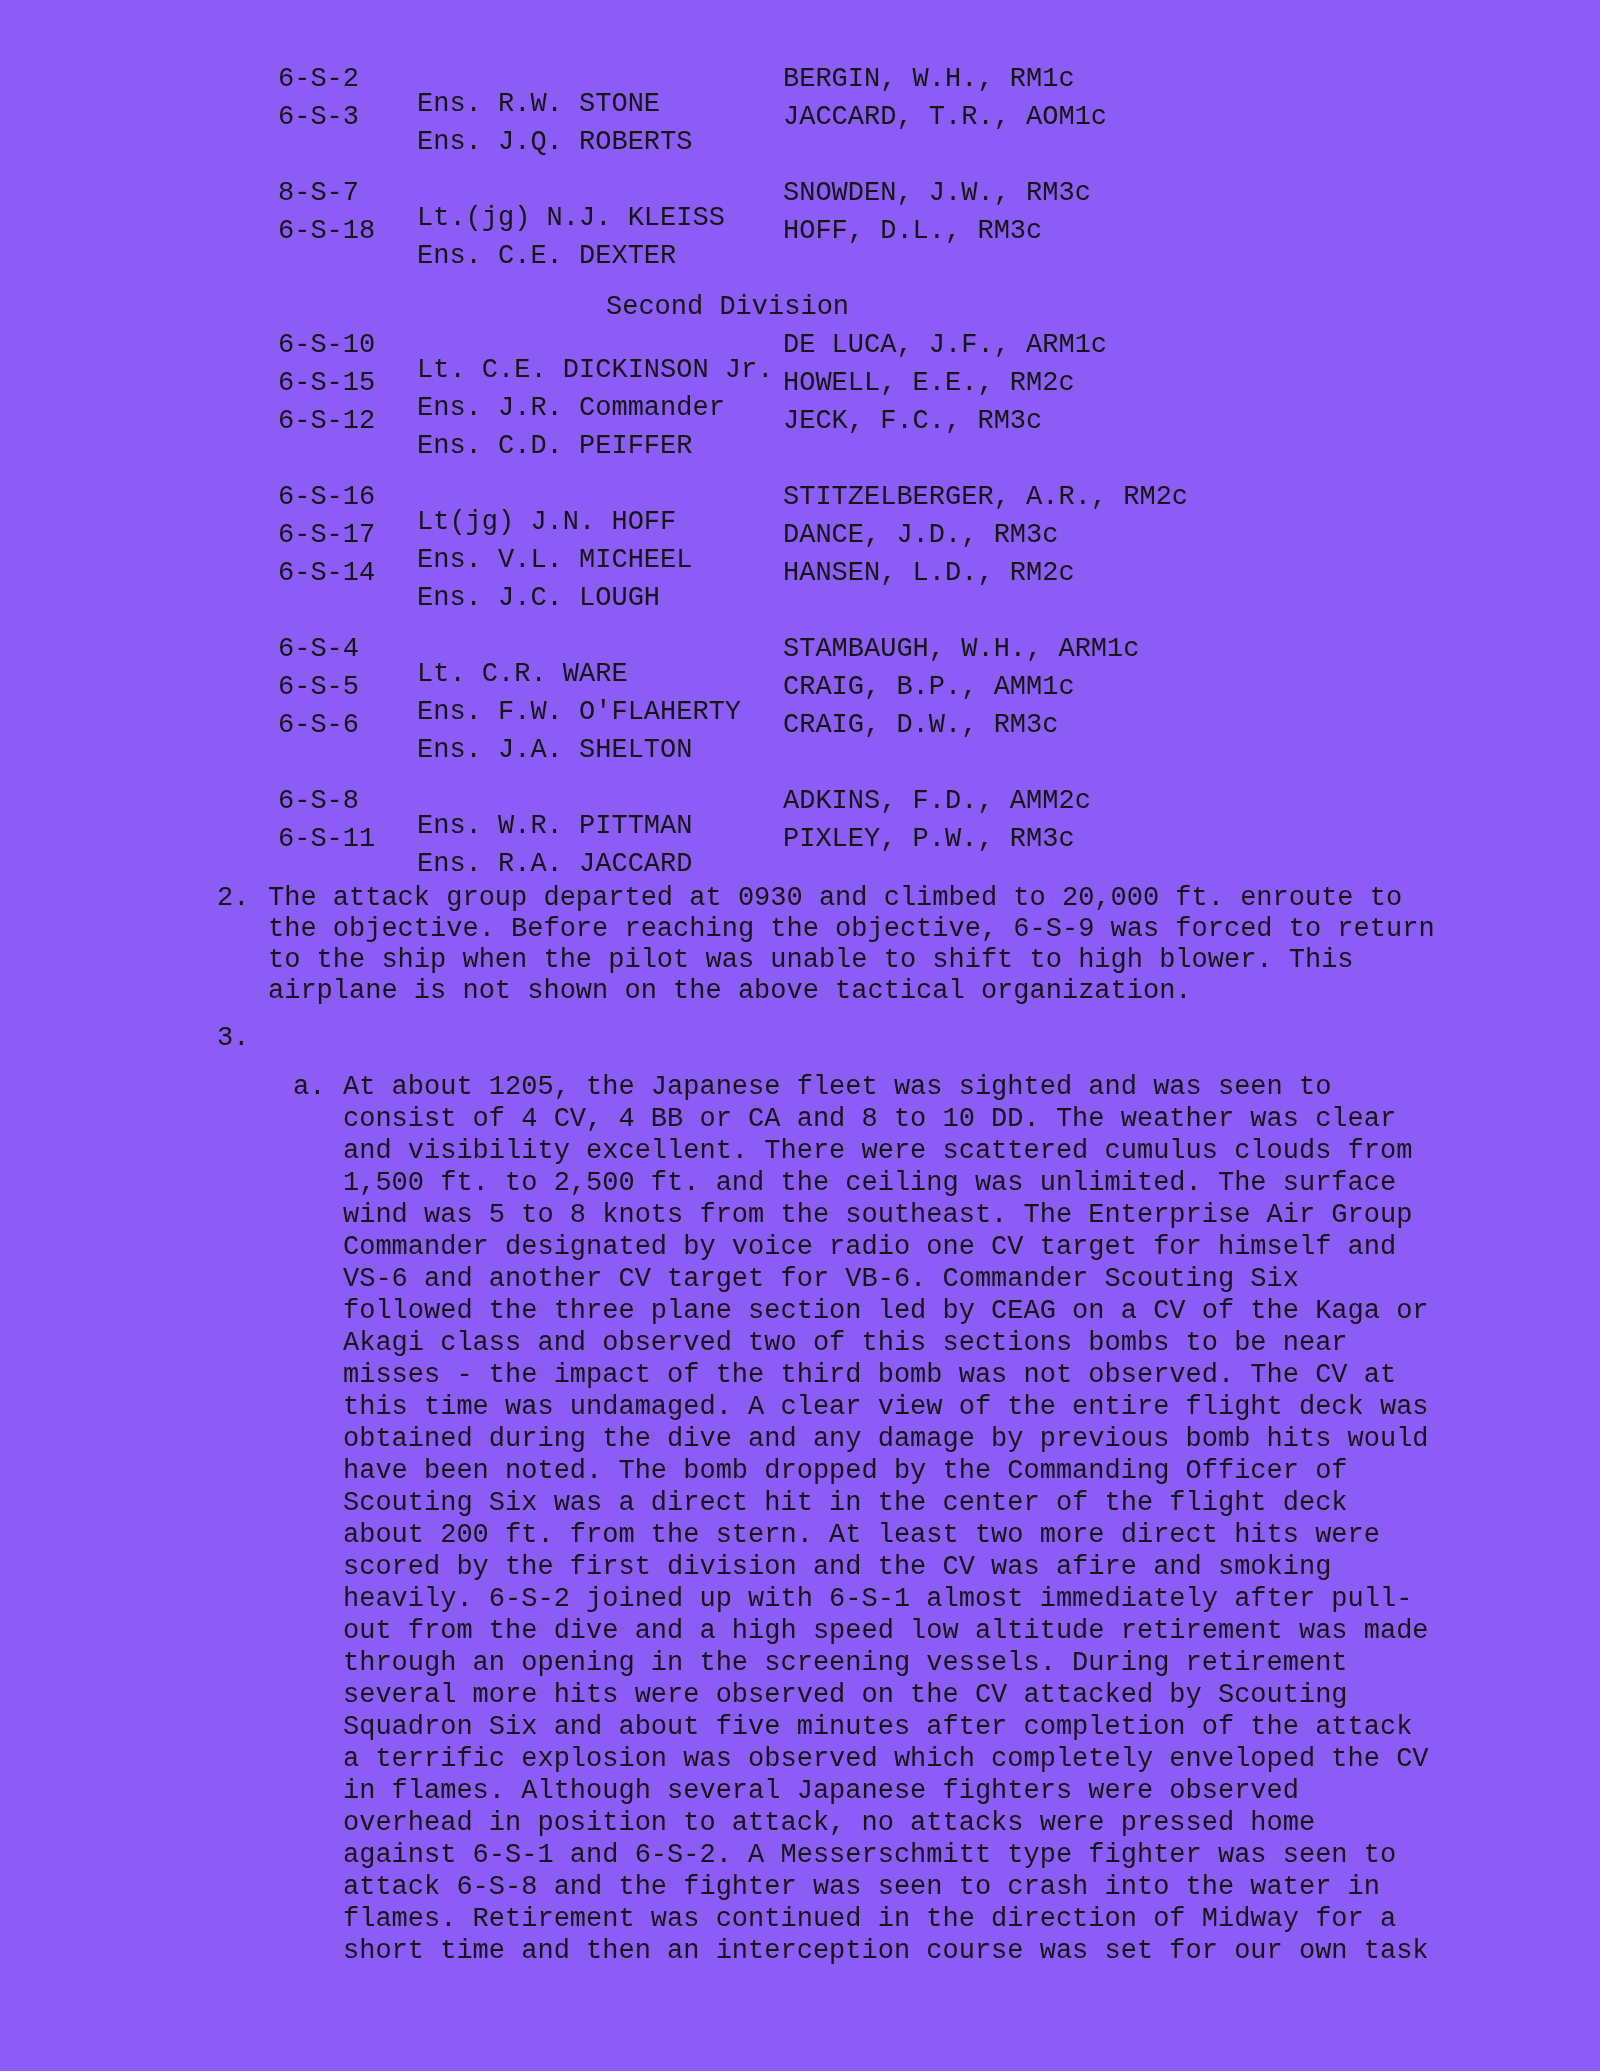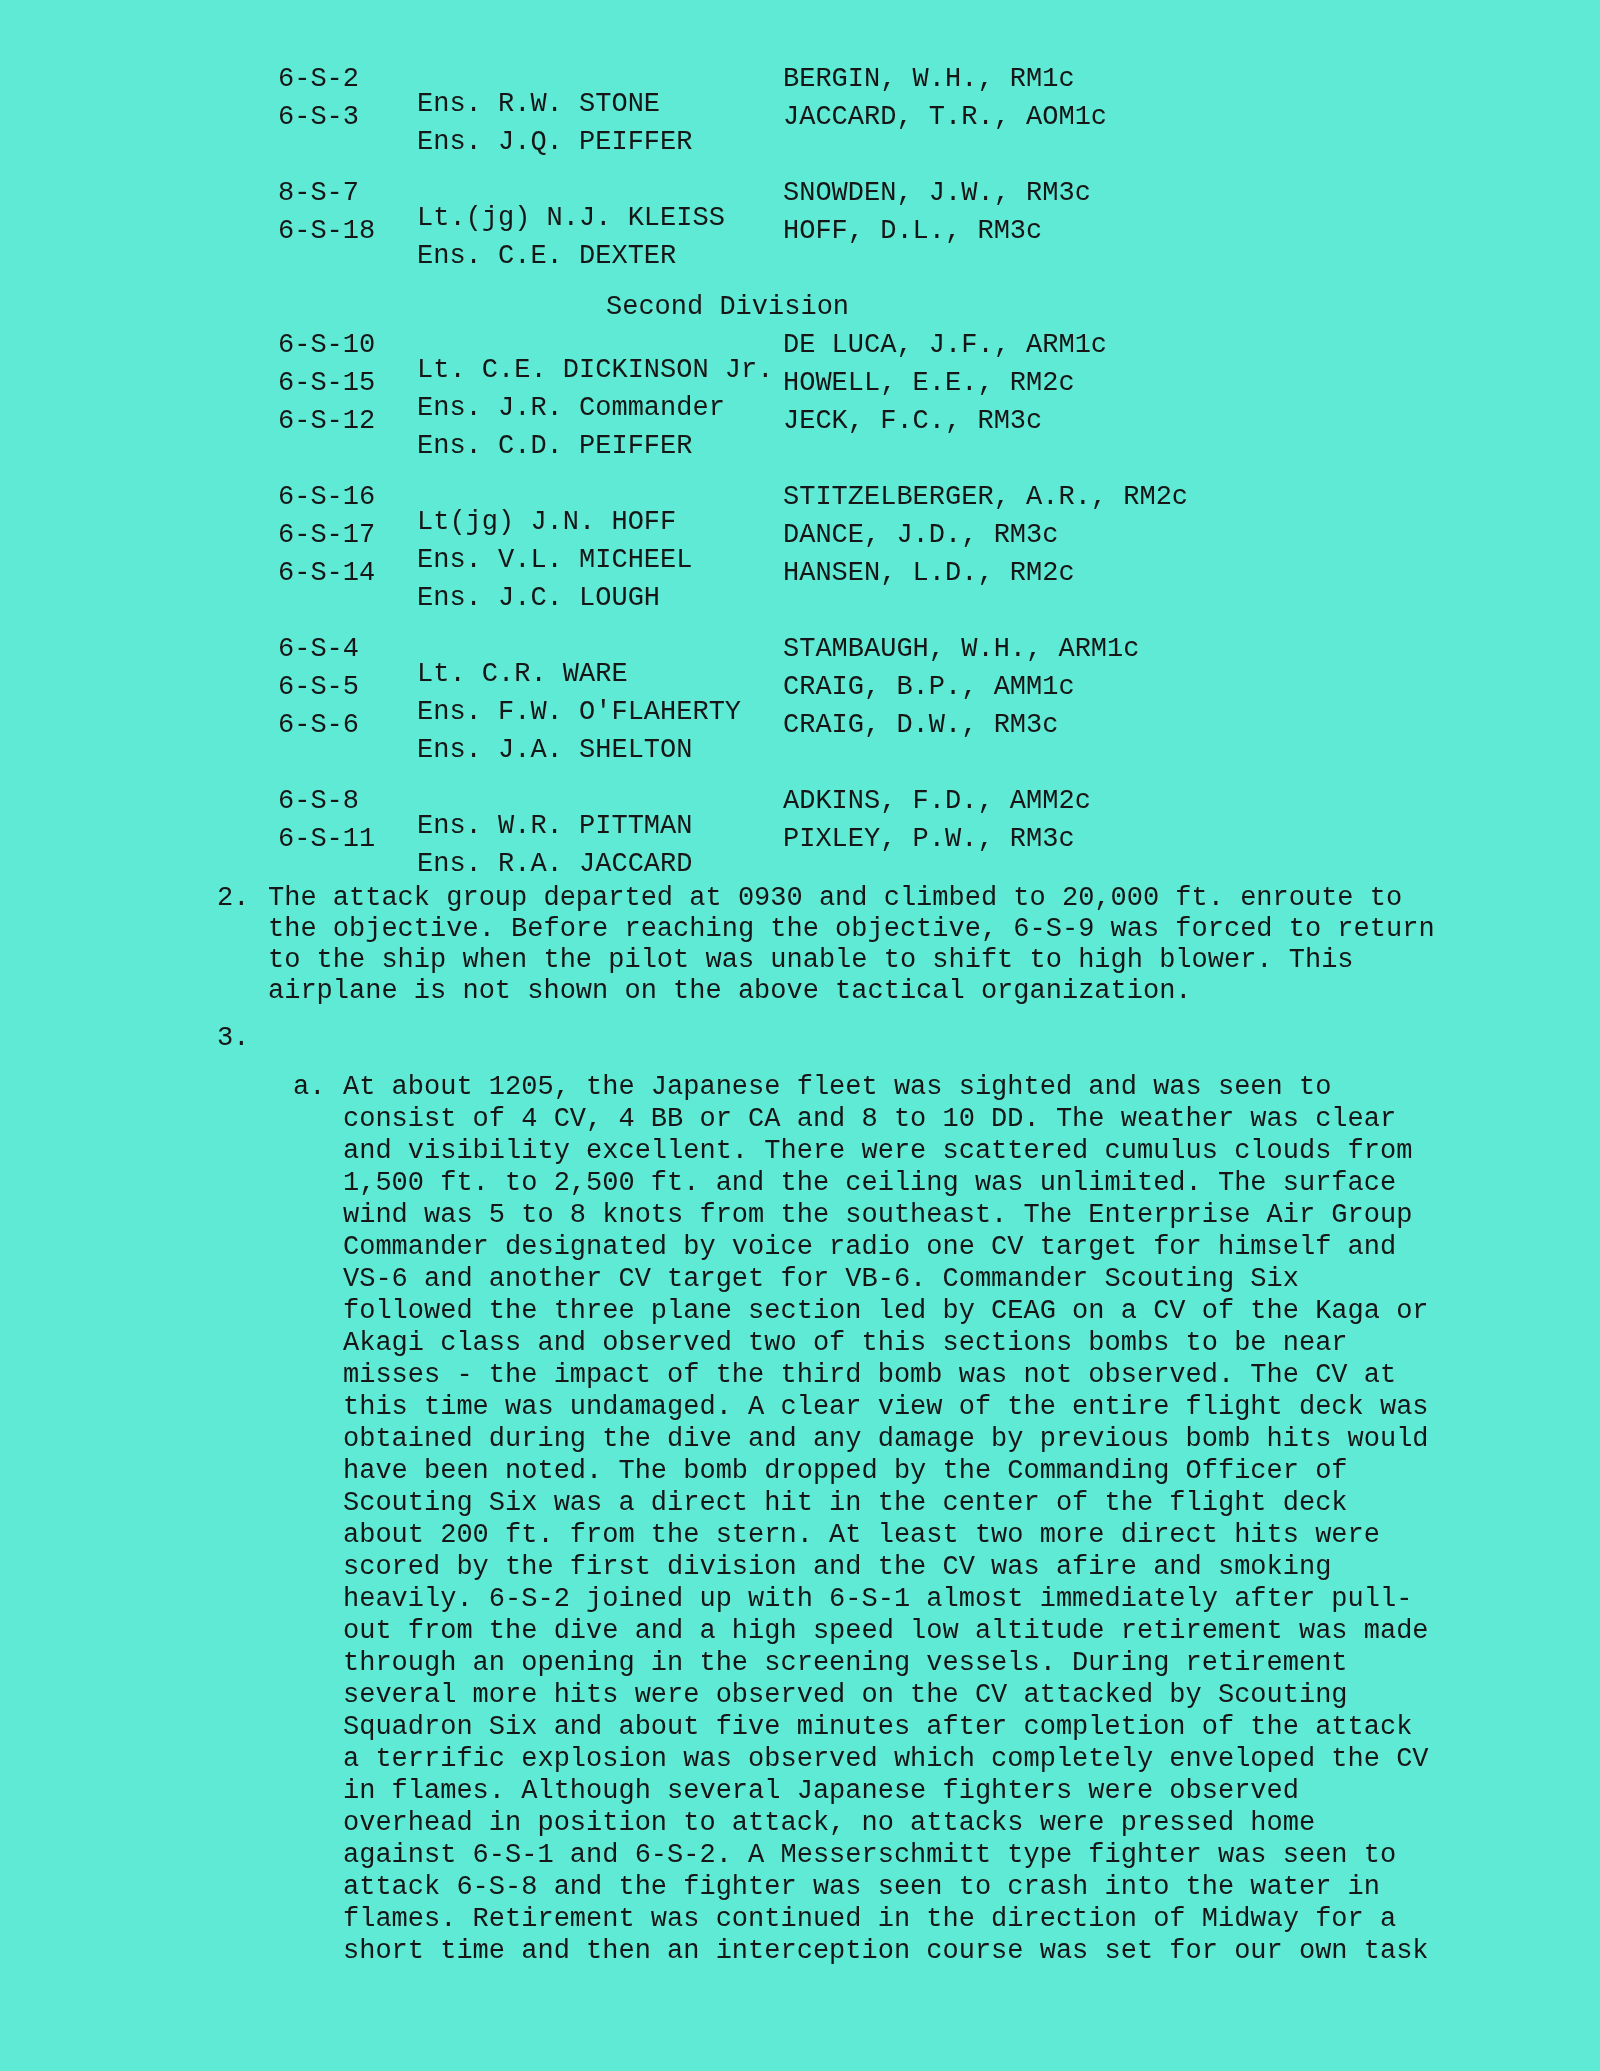--- a/index.html
+++ b/index.html
@@ -1,20 +1,20 @@
 <!DOCTYPE html>
 <html><head>
 <meta charset="utf-8">
 <style>
   html, body { margin: 0; padding: 0; background: #ffffff; }
   .page {
     position: relative;
     width: 1600px;
     height: 2071px;
-    background: #5eead4;
+    background: #8b5cf6;
     color: #161616;
     font-family: "Liberation Mono", "DejaVu Sans Mono", monospace;
     font-size: 27px;
     overflow: hidden;
   }
   .roster { padding-top: 60px; margin-left: 278px; }
   .r-row { display: flex; height: 38px; line-height: 38px; white-space: pre; }
   .c-plane { width: 139px; flex: 0 0 auto; }
   .c-pilot { width: 366px; flex: 0 0 auto; margin-top: 25px; }
   .c-gunner { flex: 0 0 auto; }
@@ -39,21 +39,21 @@
 
   <div class="roster">
 
     <div class="r-row">
       <span class="c-plane">6-S-2</span>
       <span class="c-pilot">Ens. R.W. STONE</span>
       <span class="c-gunner">BERGIN, W.H., RM1c</span>
     </div>
     <div class="r-row">
       <span class="c-plane">6-S-3</span>
-      <span class="c-pilot">Ens. J.Q. PEIFFER</span>
+      <span class="c-pilot">Ens. J.Q. ROBERTS</span>
       <span class="c-gunner">JACCARD, T.R., AOM1c</span>
     </div>
     <div class="r-gap"></div>
     <div class="r-row">
       <span class="c-plane">8-S-7</span>
       <span class="c-pilot">Lt.(jg) N.J. KLEISS</span>
       <span class="c-gunner">SNOWDEN, J.W., RM3c</span>
     </div>
     <div class="r-row">
       <span class="c-plane">6-S-18</span>

